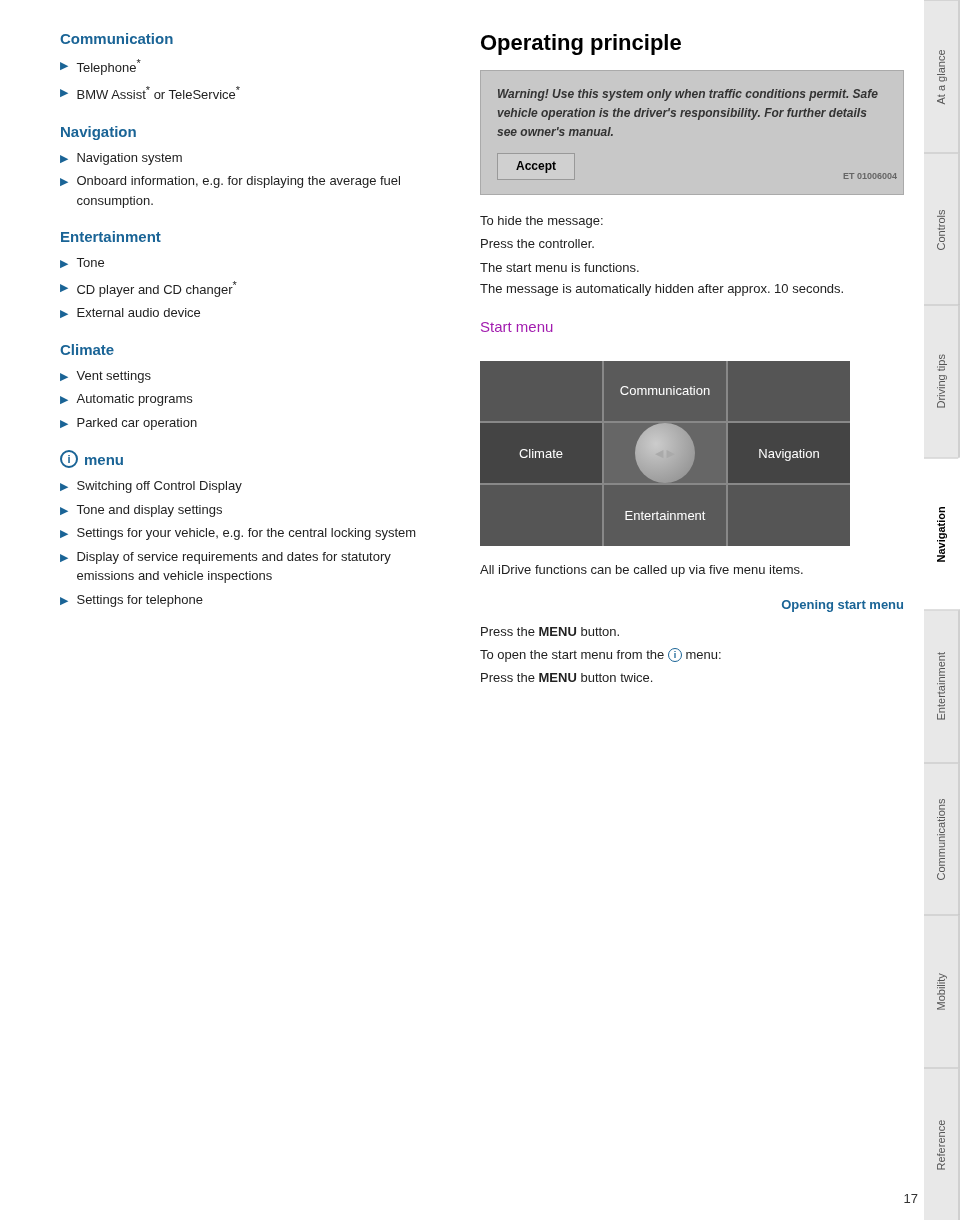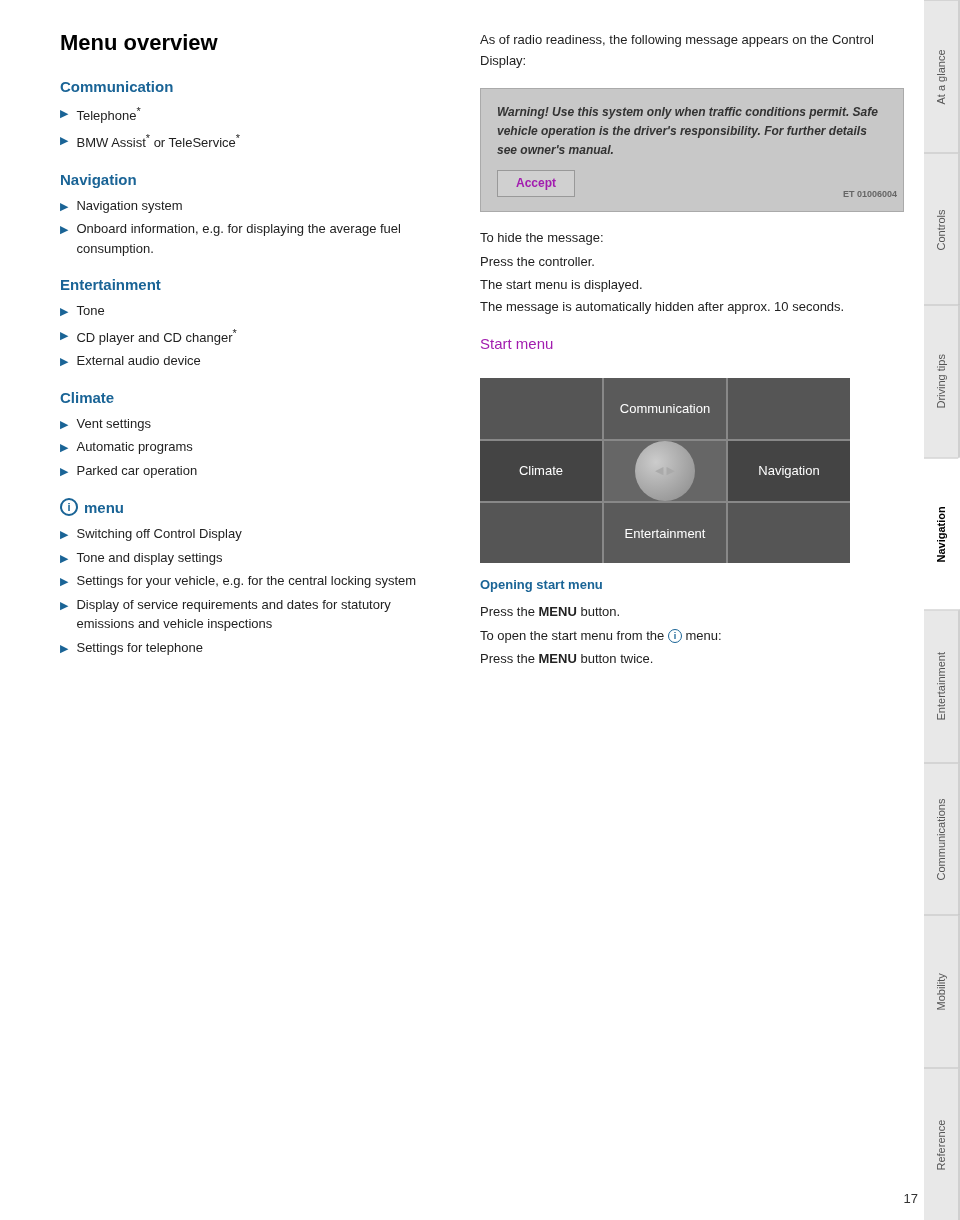--- a/index.html
+++ b/index.html
@@ -110,21 +110,21 @@
       position: relative;
       font-weight: bold;
     }
     .warning-box .accept-btn {
       display: inline-block;
       background: #d0d0d0;
       border: 1px solid #999;
       padding: 3px 18px;
       margin-top: 10px;
       font-size: 12px;
-      color: #a21caf;
+      color: #000000;
       font-style: normal;
     }
     .hide-message-text {
       font-size: 13px;
       color: #222;
       line-height: 1.8;
       margin-bottom: 0;
     }
     .auto-hidden-text {
       font-size: 13px;
@@ -190,20 +190,21 @@
       font-size: 13px;
       color: #222;
       line-height: 1.6;
       margin-bottom: 16px;
     }
     .opening-heading {
       font-size: 13px;
       font-weight: bold;
       color: #1a6496;
       margin-bottom: 8px;
+      text-align: right;
     }
     .opening-text {
       font-size: 13px;
       color: #222;
       line-height: 1.8;
     }
     
     .side-tabs {
       width: 36px;
       height: 1220px;
@@ -250,21 +251,20 @@
       color: #666;
       font-style: normal;
     }
   </style>
 </head>
 <body>
 
 <div class="main-content">
 
   <div class="left-column">
-    <h1 class="page-title">Menu overview</h1>
 
     <div class="section-heading">Communication</div>
     <ul class="bullet-list">
       <li>
         <span class="bullet-arrow">▶</span>
         <span>Telephone<sup>*</sup></span>
       </li>
       <li>
         <span class="bullet-arrow">▶</span>
         <span>BMW Assist<sup>*</sup> or TeleService<sup>*</sup></span>
@@ -339,34 +339,34 @@
         <span>Display of service requirements and dates for statutory emissions and vehicle inspections</span>
       </li>
       <li>
         <span class="bullet-arrow">▶</span>
         <span>Settings for telephone</span>
       </li>
     </ul>
   </div>
 
   <div class="right-column">
-
-    <p class="intro-text">As of radio readiness, the following message appears on the Control Display:</p>
+    <h1 class="page-title">Operating principle</h1>
+
 
     <div class="warning-box">
       <span>Warning! Use this system only when traffic conditions permit. Safe vehicle operation is the driver's responsibility. For further details see owner's manual.</span>
       <br>
       <span class="accept-btn">Accept</span>
       <span class="warning-label">ET 01006004</span>
     </div>
 
     <div class="hide-message-text">
       <div>To hide the message:</div>
       <div>Press the controller.</div>
-      <div>The start menu is displayed.</div>
+      <div>The start menu is functions.</div>
     </div>
 
     <p class="auto-hidden-text">The message is automatically hidden after approx. 10 seconds.</p>
 
     <div class="start-menu-heading">Start menu</div>
 
     <div class="idrive-menu-img">
 
       <div class="menu-cell" style="background:#555;"></div>
       <div class="menu-cell top-center" style="background:#5a5a5a;grid-column:2;">
@@ -386,20 +386,21 @@
         <span>Navigation</span>
       </div>
 
       <div class="menu-cell" style="background:#555;"></div>
       <div class="menu-cell bottom-center" style="background:#5a5a5a;">
         <span>Entertainment</span>
       </div>
       <div class="menu-cell" style="background:#555;"></div>
     </div>
 
+    <p class="all-idrive-text">All iDrive functions can be called up via five menu items.</p>
 
     <div class="opening-heading">Opening start menu</div>
     <div class="opening-text">
       <div>Press the <strong>MENU</strong> button.</div>
       <div>
         To open the start menu from the
         <span style="display:inline-flex;align-items:center;justify-content:center;width:14px;height:14px;border:1.5px solid #1a6496;border-radius:50%;font-size:9px;color:#1a6496;font-weight:bold;vertical-align:middle;">i</span>
         menu:
       </div>
       <div>Press the <strong>MENU</strong> button twice.</div>

